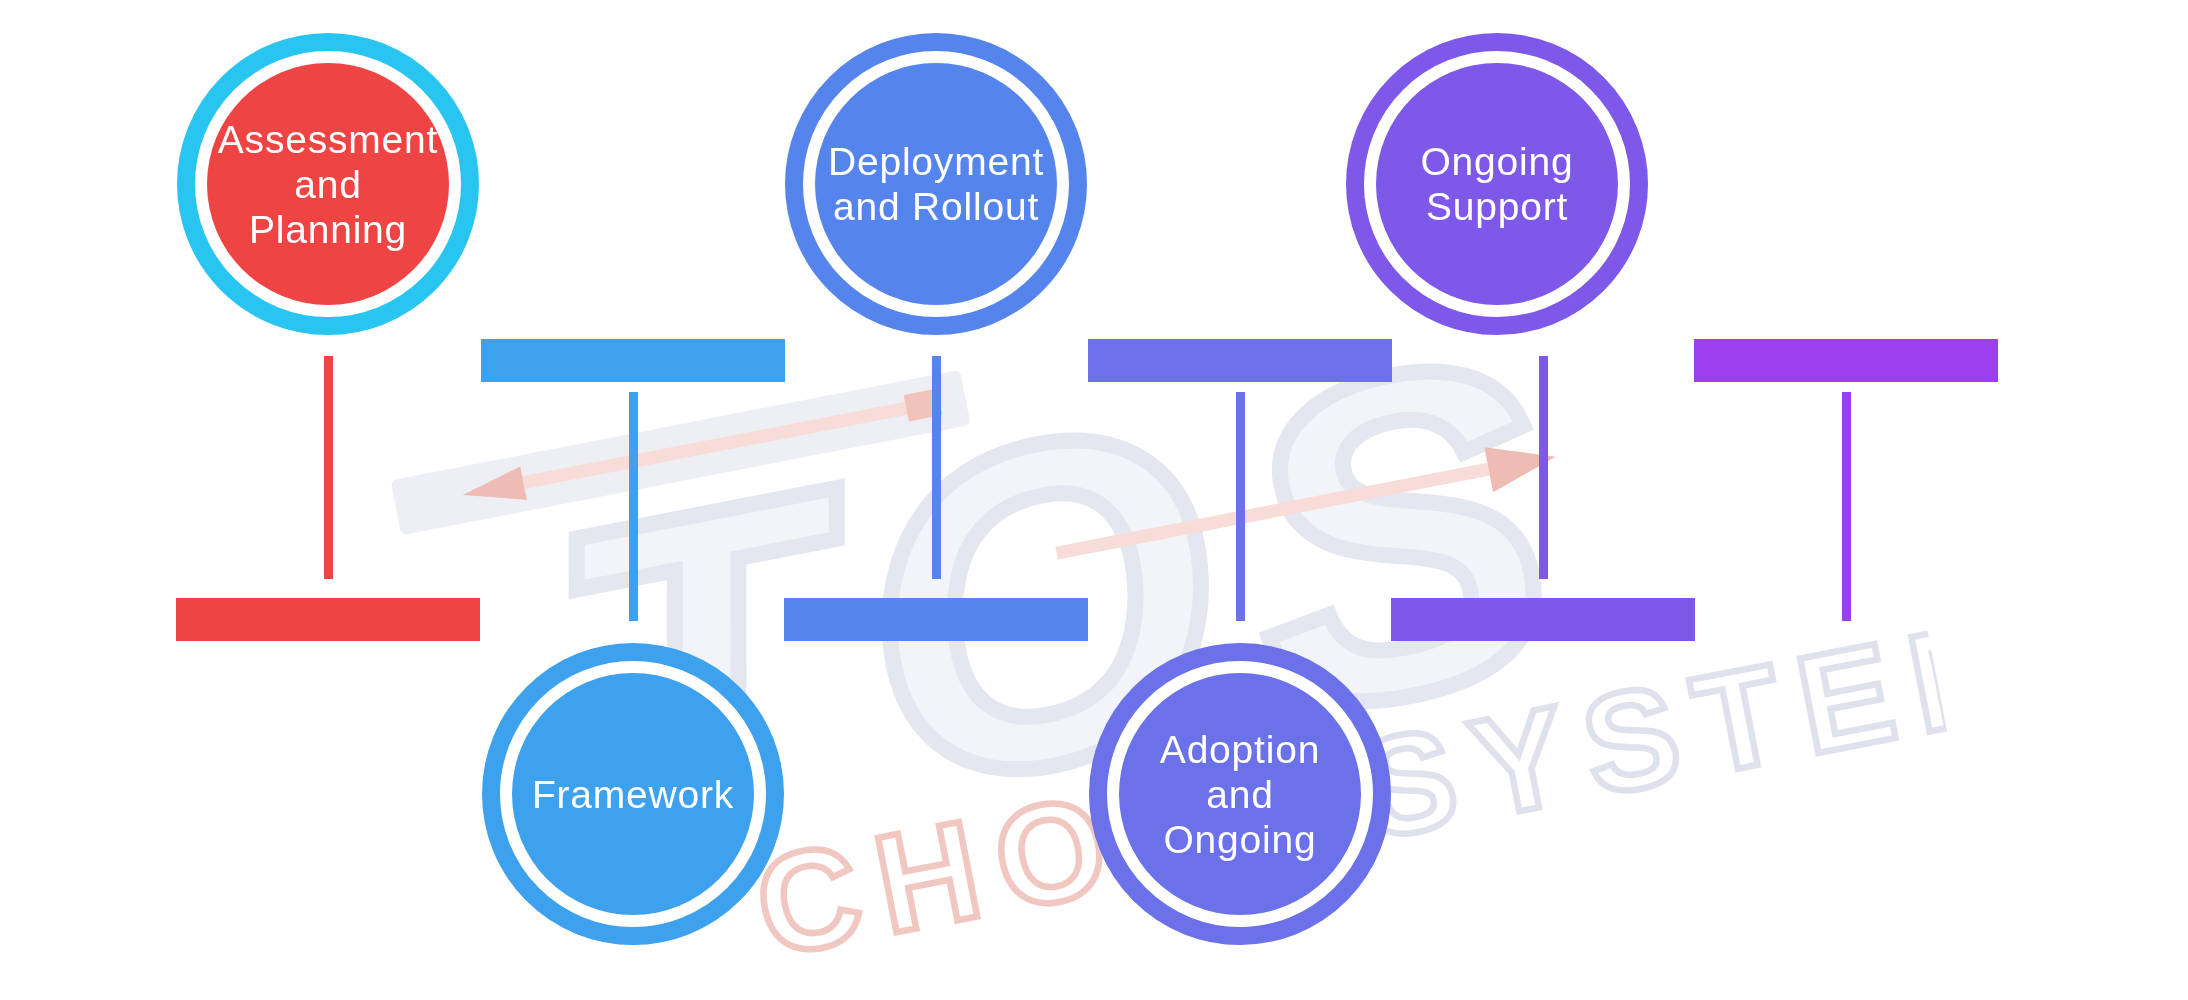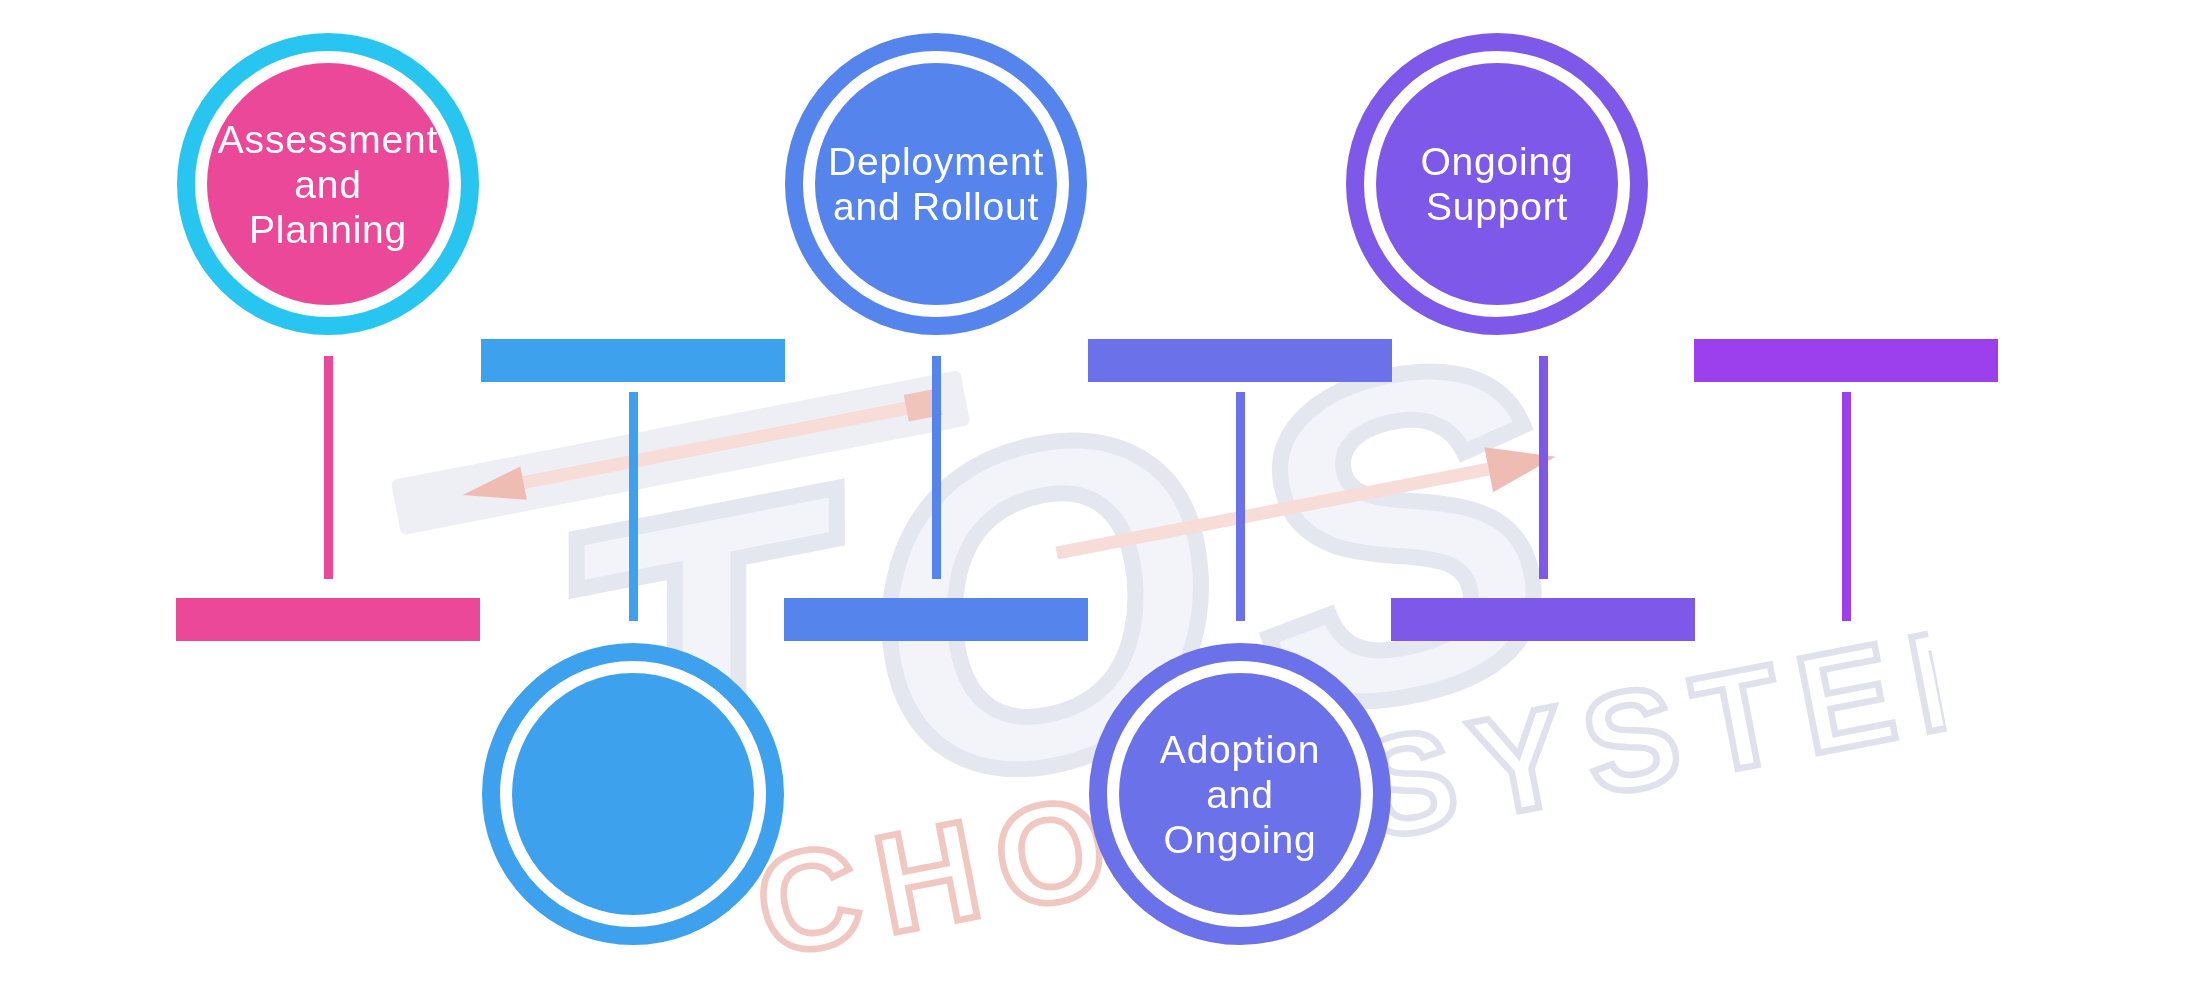--- a/index.html
+++ b/index.html
@@ -23,21 +23,21 @@
   .node-inner{
     width:100%;height:100%;border-radius:50%;
     display:flex;flex-direction:column;align-items:center;justify-content:center;
     text-align:center;color:#ffffff;font-size:39px;line-height:45px;
     letter-spacing:0.8px;font-weight:400;
   }
   .bar{position:absolute;width:304px;height:43px;}
   .vline{position:absolute;width:9px;}
 
   
-  .bd1{border-color:#29c5f1}.bg1{background:#ec4899}
+  .bd1{border-color:#29c5f1}.bg1{background:#ef4444}
   .bd2{border-color:#3ea1ed}.bg2{background:#3ea1ed}
   .bd3{border-color:#5585ec}.bg3{background:#5585ec}
   .bd4{border-color:#6b71e9}.bg4{background:#6b71e9}
   .bd5{border-color:#7e59e9}.bg5{background:#7e59e9}
   .bd6{border-color:#9c40ee}.bg6{background:#9c40ee}
 
   
   .circ-top{top:33px}.circ-bot{top:643px}
   .cx1{left:177px}.cx2{left:482px}.cx3{left:785px}.cx4{left:1089px}.cx5{left:1346px}.cx6{left:1695px}
 
@@ -80,20 +80,21 @@
       <span>Planning</span>
     </div>
   </div>
   <div class="vline bg1 vl-top lx1"></div>
   <div class="bar bg1 bar-bot bx1"></div>
 
   <div class="bar bg2 bar-top bx2"></div>
   <div class="vline bg2 vl-bot lx2"></div>
   <div class="node bd2 circ-bot cx2">
     <div class="node-inner bg2">
+      <span>Framework</span>
     </div>
   </div>
 
   <div class="node bd3 circ-top cx3">
     <div class="node-inner bg3">
       <span>Deployment</span>
       <span>and Rollout</span>
     </div>
   </div>
   <div class="vline bg3 vl-top lx3"></div>

